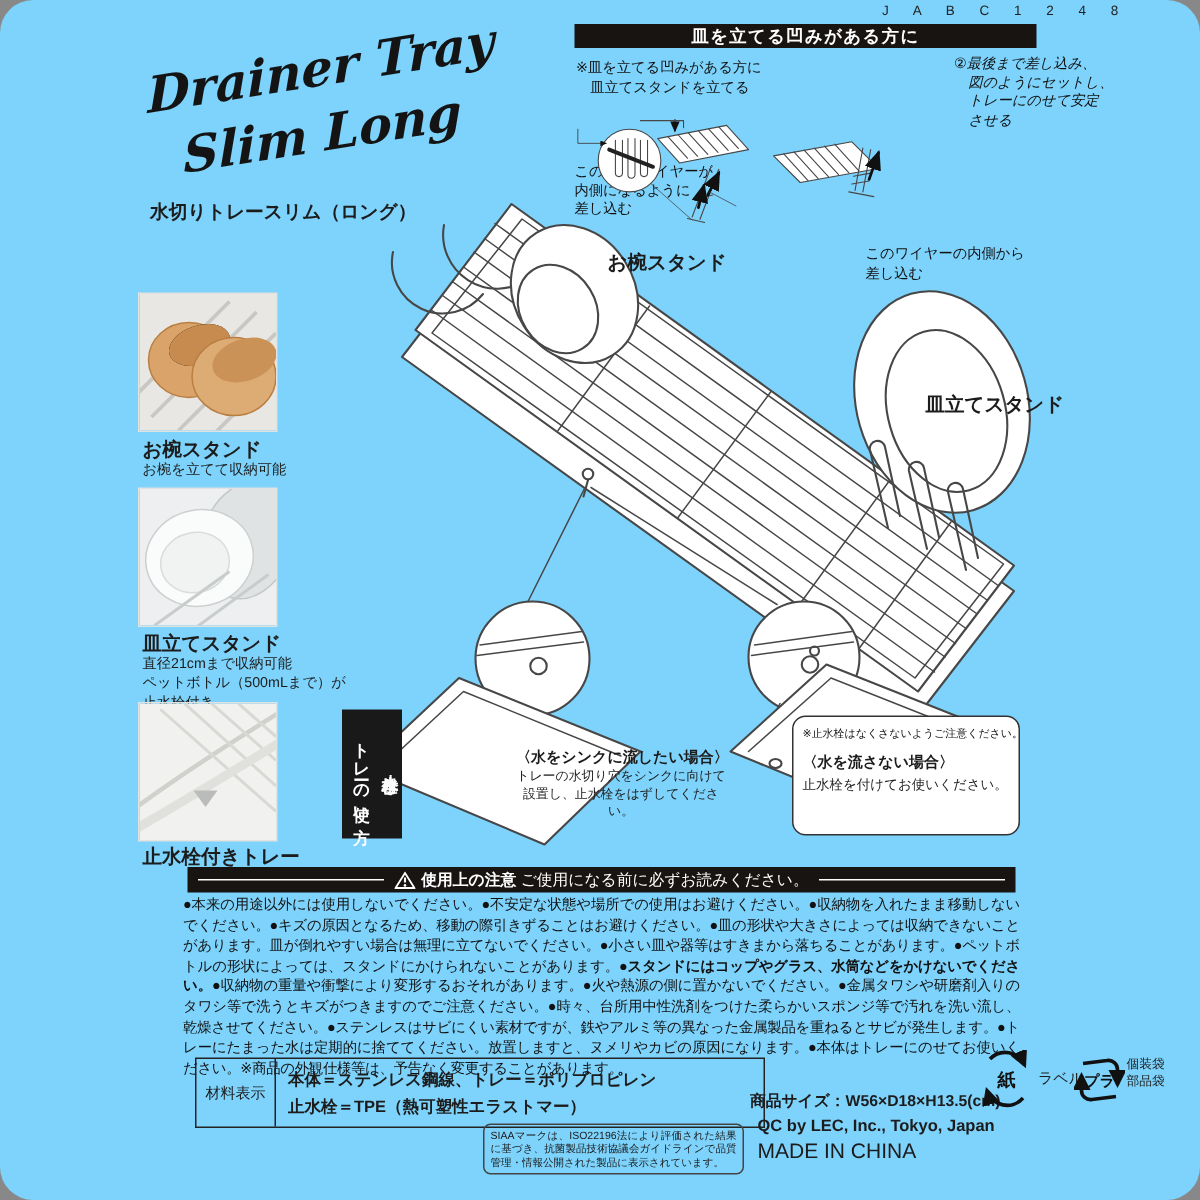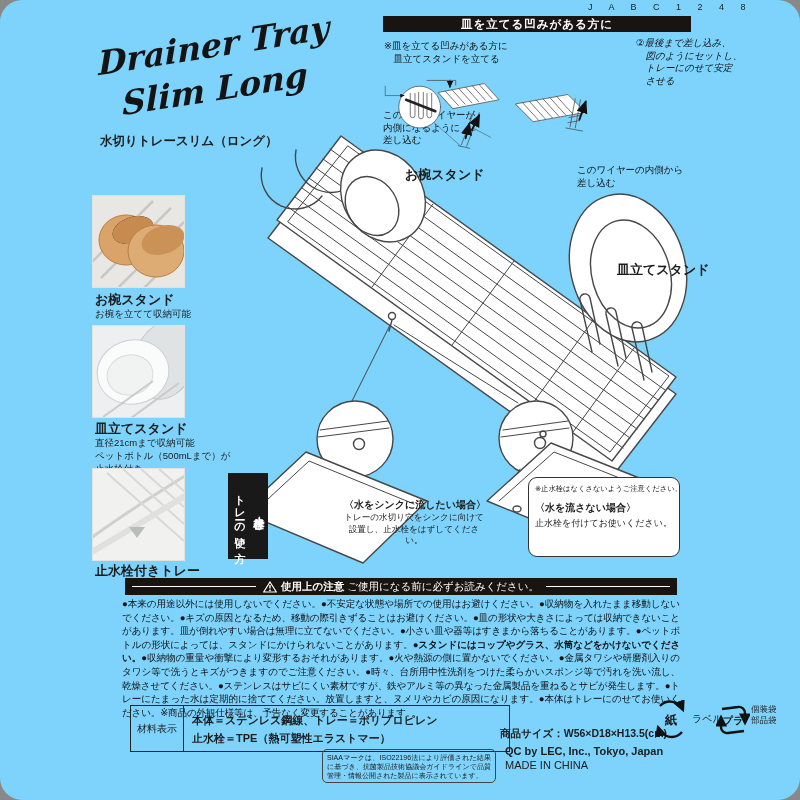--- a/index.html
+++ b/index.html
@@ -67,21 +67,21 @@
   .mat-body{flex:1;display:flex;align-items:center;padding:2px 8px;font-size:11px;
             font-weight:700;line-height:18px;}
   .mat-en{left:500px;top:702px;width:160px;text-align:center;font-size:7.5px;line-height:10px;
           font-weight:600;}
   .size-line{left:500px;top:727px;font-size:10.5px;font-weight:bold;}
   .recy-paper-label{left:692px;top:712px;font-size:10px;}
   .recy-plastic-labels{left:751px;top:704px;font-size:8.5px;line-height:11px;}
   .siaa-box{left:322px;top:749px;width:174px;height:34px;border:1px solid #444;border-radius:5px;
             box-sizing:border-box;padding:3px 4px;font-size:7px;line-height:9px;text-align:justify;}
   .qc-line{left:505px;top:745px;font-size:11px;font-weight:bold;}
-  .made-line{left:505px;top:759px;font-size:11px;}
+  .made-line{left:505px;top:759px;font-size:14px;}
   .keep-box{left:322px;top:786px;width:178px;height:13px;border:1.5px solid #222;background:#fff;
             box-sizing:border-box;display:flex;align-items:center;justify-content:center;
             font-size:8.8px;font-weight:bold;letter-spacing:-0.2px;white-space:nowrap;margin-top:24px;}
   svg{display:block;}
   .line-art{stroke:#474747;fill:none;stroke-width:1.4;stroke-linejoin:round;stroke-linecap:round;}
 </style>
 </head>
 <body>
 
 <div class="page">

